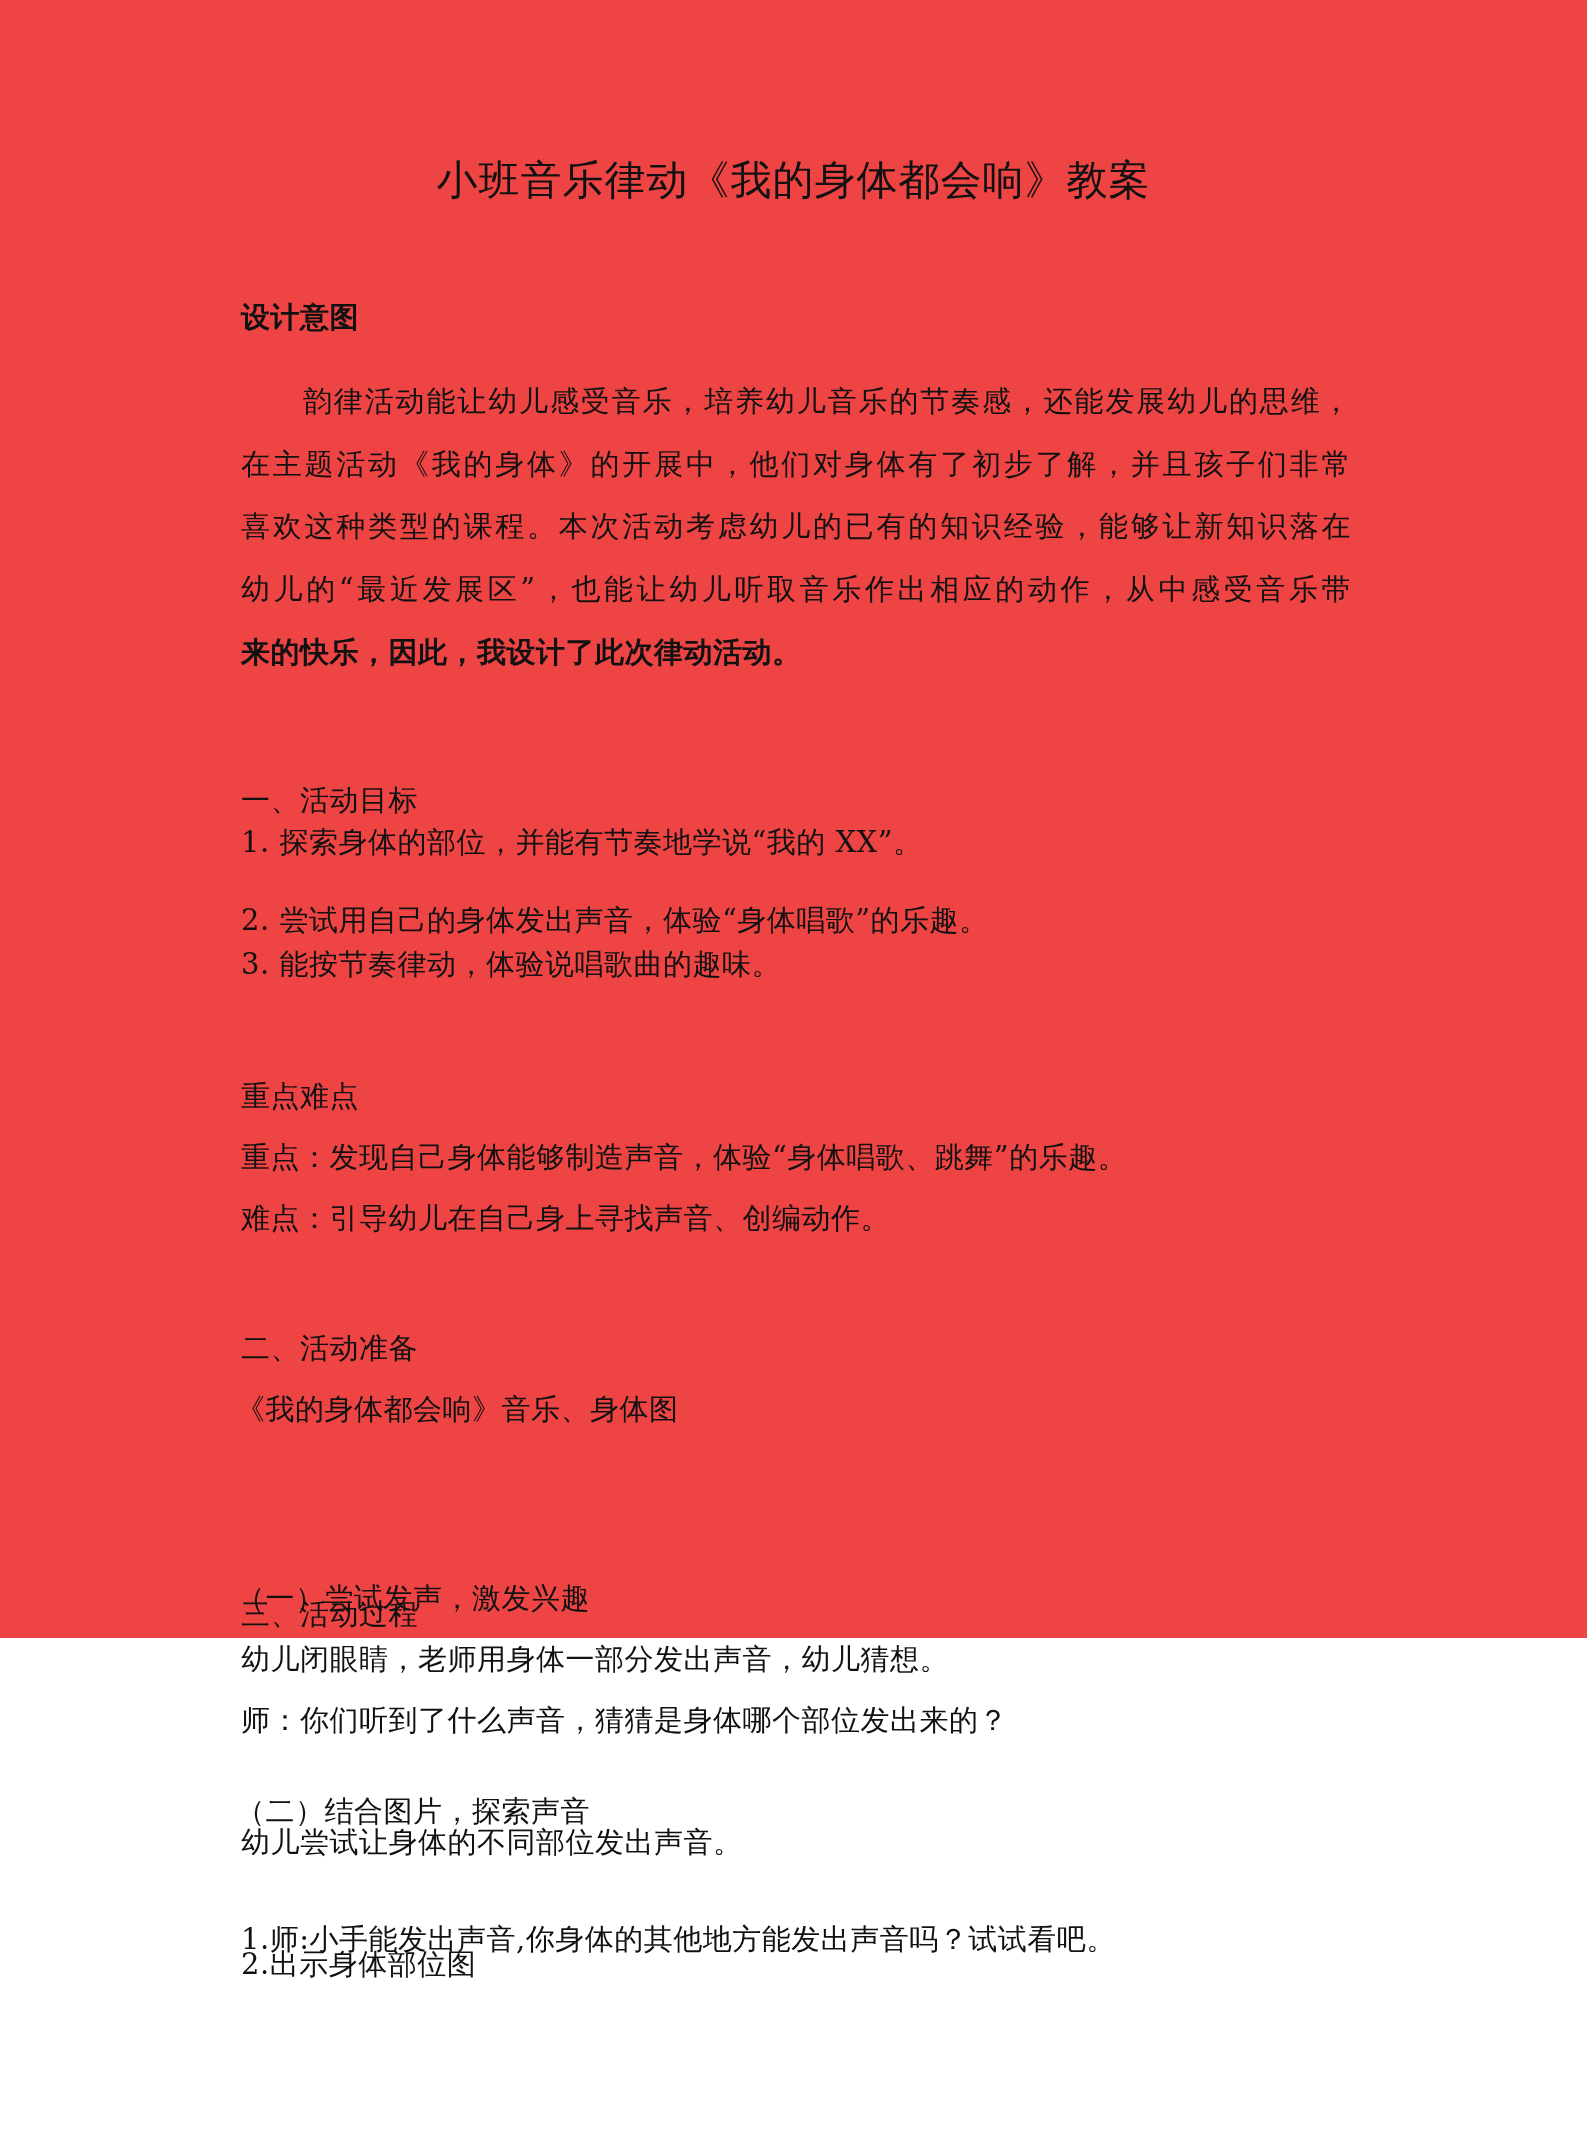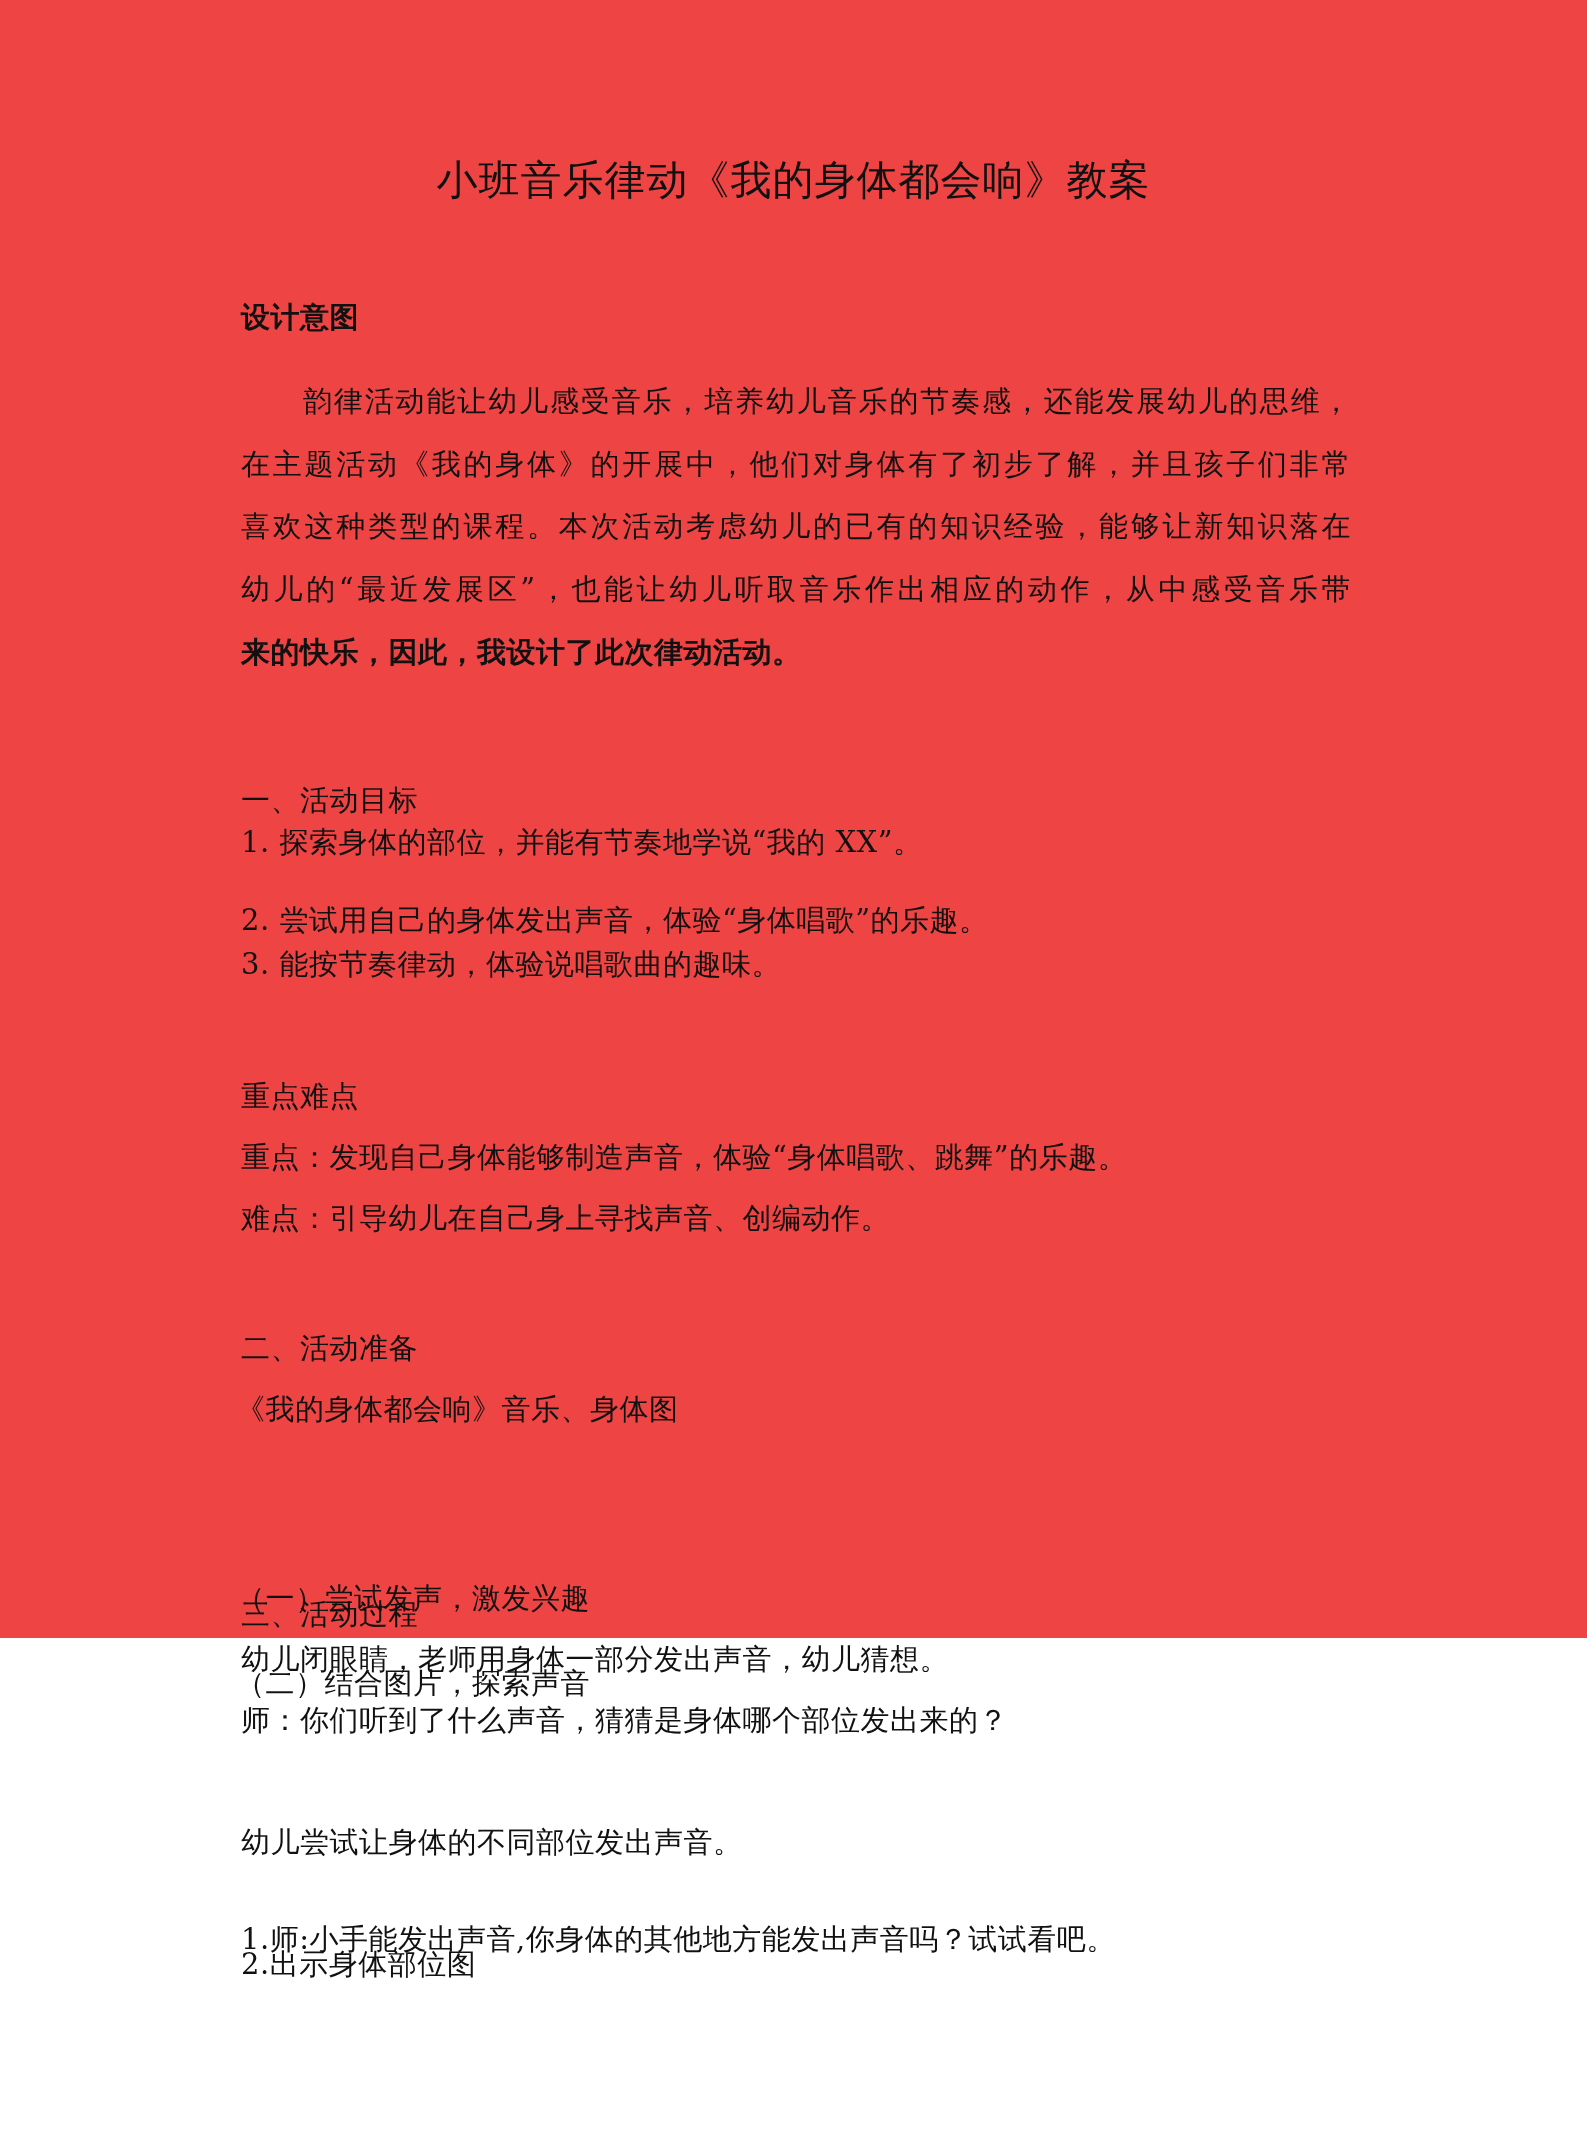--- a/index.html
+++ b/index.html
@@ -76,18 +76,18 @@
   <div class="line" style="top:1137px;">重点：发现自己身体能够制造声音，体验“身体唱歌、跳舞”的乐趣。</div>
   <div class="line" style="top:1198px;">难点：引导幼儿在自己身上寻找声音、创编动作。</div>
 
   <div class="line" style="top:1328px;">二、活动准备</div>
   <div class="line" style="top:1389px; left:236px;">《我的身体都会响》音乐、身体图</div>
 
   <div class="line" style="top:1594px;">三、活动过程</div>
   <div class="line" style="top:1578px; left:236px;text-align:center;">（一）尝试发声，激发兴趣</div>
   <div class="line" style="top:1639px;">幼儿闭眼睛，老师用身体一部分发出声音，幼儿猜想。</div>
   <div class="line" style="top:1700px;">师：你们听到了什么声音，猜猜是身体哪个部位发出来的？</div>
-  <div class="line" style="top:1663px; left:236px;">（二）结合图片，探索声音</div>
+  <div class="line" style="top:1791px; left:236px;">（二）结合图片，探索声音</div>
   <div class="line" style="top:1822px;">幼儿尝试让身体的不同部位发出声音。</div>
   <div class="line" style="top:1883px;margin-top:36px;">1.师:小手能发出声音,你身体的其他地方能发出声音吗？试试看吧。</div>
   <div class="line" style="top:1944px;">2.出示身体部位图</div>
 
 </div>
 
 </body></html>

